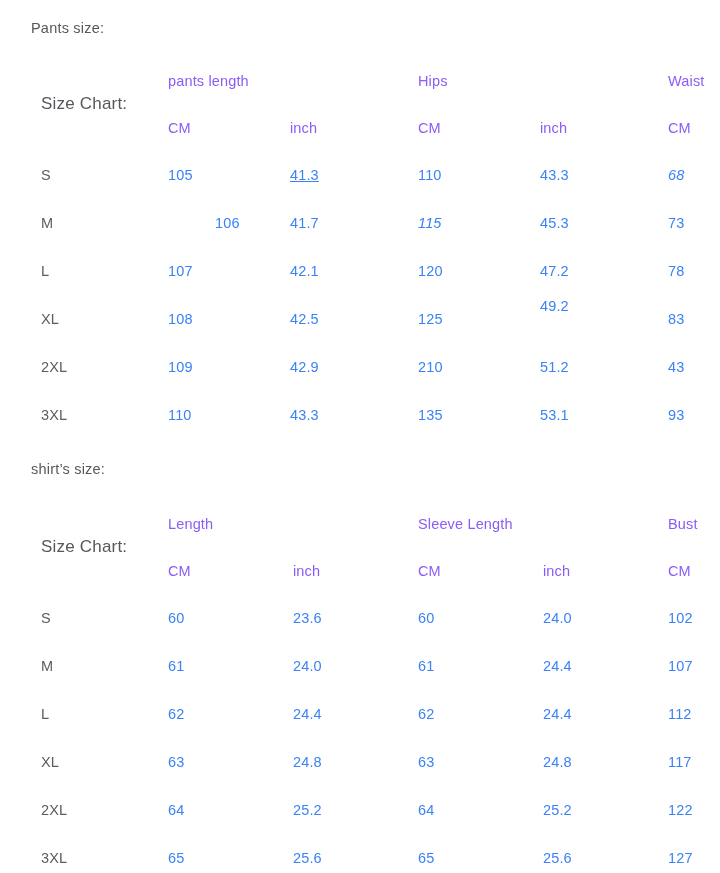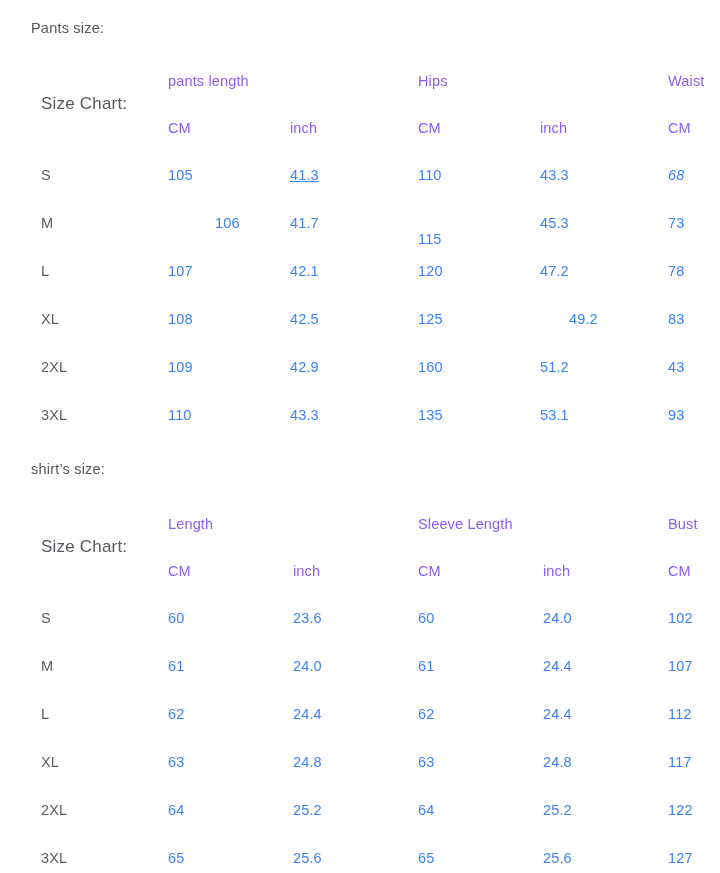--- a/index.html
+++ b/index.html
@@ -92,39 +92,39 @@
       <div class="cell unit-head" style="left: 668px; top: 61px;">CM</div>
       <div class="cell size-name" style="left: 41px; top: 108px;">S</div>
       <div class="cell value" style="left: 168px; top: 108px;">105</div>
       <div class="cell value" style="left: 290px; top: 108px; text-decoration: underline;">41.3</div>
       <div class="cell value" style="left: 418px; top: 108px;">110</div>
       <div class="cell value" style="left: 540px; top: 108px;">43.3</div>
       <div class="cell value" style="left: 668px; top: 108px; font-style: italic;">68</div>
       <div class="cell size-name" style="left: 41px; top: 156px;">M</div>
       <div class="cell value" style="left: 168px; top: 156px; margin-left: 47px;">106</div>
       <div class="cell value" style="left: 290px; top: 156px; text-align: center;">41.7</div>
-      <div class="cell value" style="left: 418px; top: 172px;">115</div>
+      <div class="cell value" style="left: 418px; top: 156px; font-style: italic;">115</div>
       <div class="cell value" style="left: 540px; top: 156px;">45.3</div>
       <div class="cell value" style="left: 668px; top: 156px;">73</div>
       <div class="cell size-name" style="left: 41px; top: 204px;">L</div>
       <div class="cell value" style="left: 168px; top: 204px;">107</div>
       <div class="cell value" style="left: 290px; top: 204px;">42.1</div>
       <div class="cell value" style="left: 418px; top: 204px;">120</div>
       <div class="cell value" style="left: 540px; top: 204px;">47.2</div>
       <div class="cell value" style="left: 668px; top: 204px;">78</div>
       <div class="cell size-name" style="left: 41px; top: 252px;">XL</div>
       <div class="cell value" style="left: 168px; top: 252px;">108</div>
       <div class="cell value" style="left: 290px; top: 252px;">42.5</div>
       <div class="cell value" style="left: 418px; top: 252px;">125</div>
-      <div class="cell value" style="left: 540px; top: 252px; margin-left: 29px;">49.2</div>
+      <div class="cell value" style="left: 540px; top: 239px;">49.2</div>
       <div class="cell value" style="left: 668px; top: 252px;">83</div>
       <div class="cell size-name" style="left: 41px; top: 300px;">2XL</div>
       <div class="cell value" style="left: 168px; top: 300px;">109</div>
       <div class="cell value" style="left: 290px; top: 300px;">42.9</div>
-      <div class="cell value" style="left: 418px; top: 300px;">160</div>
+      <div class="cell value" style="left: 418px; top: 300px;">210</div>
       <div class="cell value" style="left: 540px; top: 300px;">51.2</div>
       <div class="cell value" style="left: 668px; top: 300px;">43</div>
       <div class="cell size-name" style="left: 41px; top: 348px;">3XL</div>
       <div class="cell value" style="left: 168px; top: 348px;">110</div>
       <div class="cell value" style="left: 290px; top: 348px;">43.3</div>
       <div class="cell value" style="left: 418px; top: 348px;">135</div>
       <div class="cell value" style="left: 540px; top: 348px;">53.1</div>
       <div class="cell value" style="left: 668px; top: 348px;">93</div>
     </div>
     <div class="section-title" style="top: 462px;">shirt’s size:</div>

